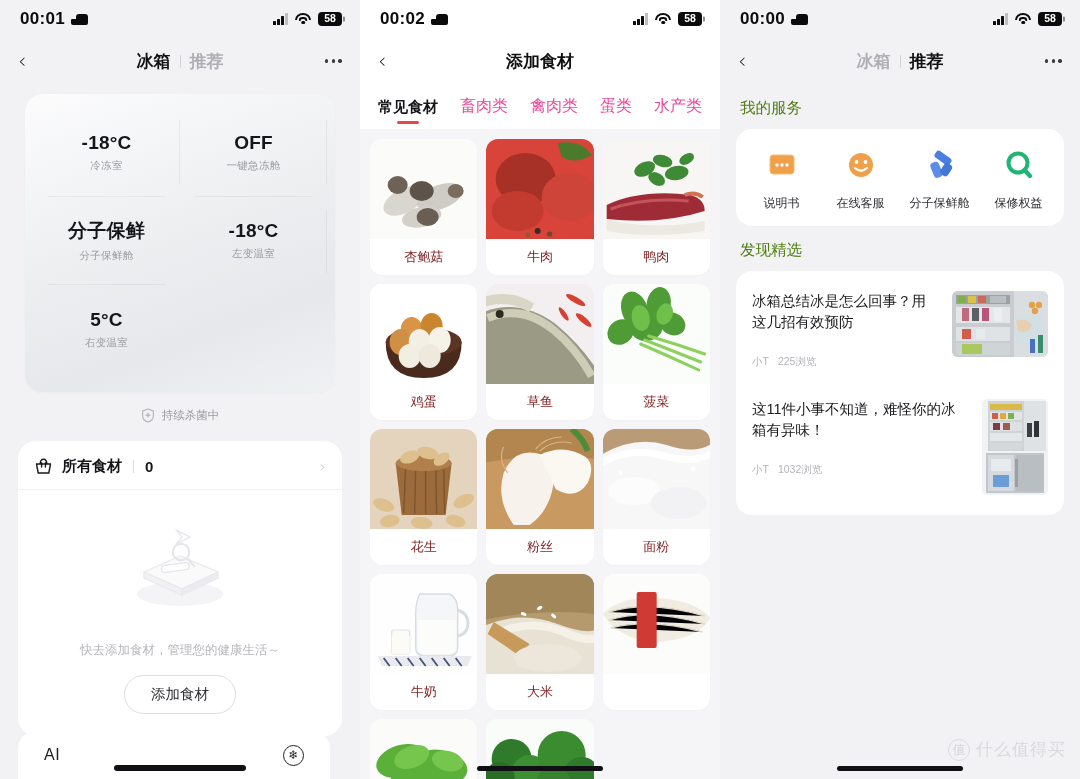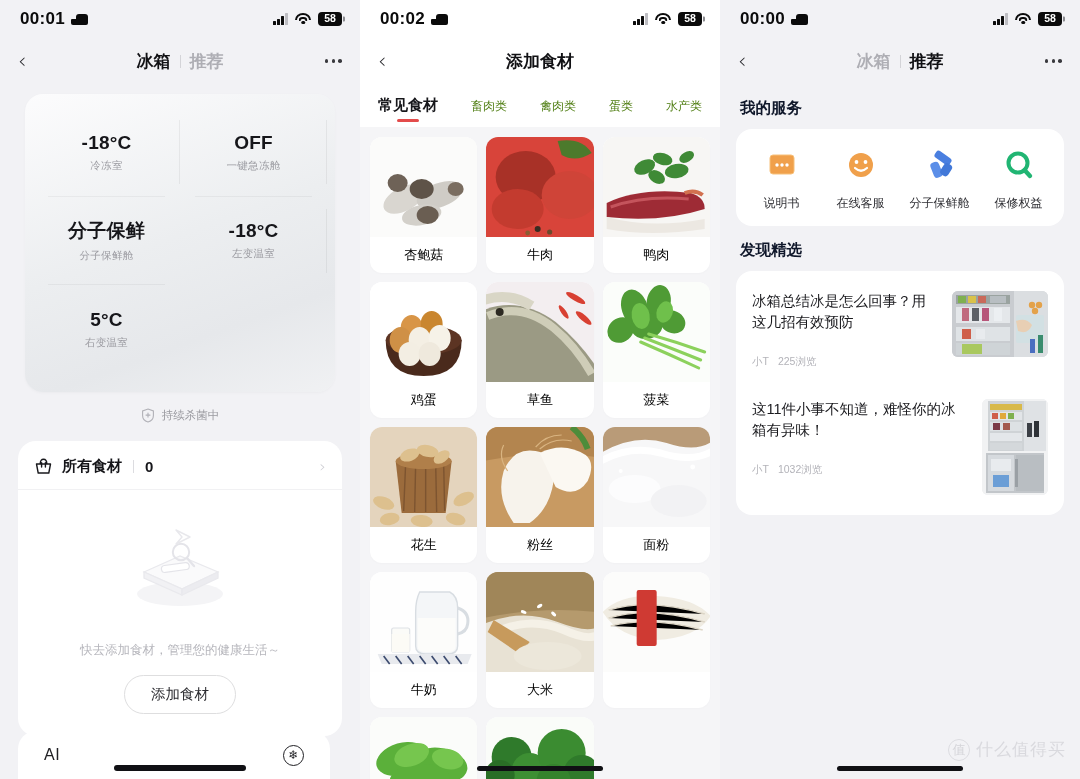--- a/index.html
+++ b/index.html
@@ -142,41 +142,41 @@
     width: 21px; height: 21px; border: 1.4px solid #202024; border-radius: 50%;
     display: flex; align-items: center; justify-content: center; font-size: 12px;
   }
 
   
   .p2-top { background: #fff; }
   .tabs {
     display: flex; align-items: flex-end; gap: 0; padding: 6px 14px 0 14px;
     background: #fff; justify-content: space-between;
   }
-  .tab { position: relative; padding: 6px 4px 12px 4px; font-size: 12px; color: #4d7c0f; white-space: nowrap;}
+  .tab { position: relative; padding: 6px 4px 12px 4px; font-size: 16px; color: #ec4899; white-space: nowrap;}
   .tab.active { color: #17171b; font-weight: bold; font-size: 15px; }
   .tab.active::after {
     content: ""; position: absolute; left: 50%; transform: translateX(-50%);
     bottom: 5px; width: 22px; height: 3px; background: #e34b4b; border-radius: 2px;
   }
 
   .food-grid {
     padding: 10px 10px 0 10px; display: grid; grid-template-columns: repeat(3,1fr);
     gap: 9px;
   }
   .food-card {
     background: #fff; border-radius: 12px; overflow: hidden; height: 136px;
     display: flex; flex-direction: column; align-items: center;
     box-shadow: 0 1px 2px rgba(0,0,0,.02);
   }
   .food-img { width: 100%; height: 100px; position: relative; overflow: hidden; }
-  .food-name { font-size: 13px; color: #000000; flex: 1; display: flex; align-items: center; }
+  .food-name { font-size: 13px; color: #7f1d1d; flex: 1; display: flex; align-items: center; }
 
   
-  .p3-section-title { font-size: 15.5px; font-weight: bold; color: #0f172a; margin: 14px 12px 10px 20px; }
+  .p3-section-title { font-size: 15.5px; font-weight: normal; color: #4d7c0f; margin: 14px 12px 10px 20px; }
   .svc-card {
     margin: 0 16px; background: #fff; border-radius: 16px; padding: 16px 6px 14px 6px;
     display: flex; justify-content: space-around;
   }
   .svc-item { display: flex; flex-direction: column; align-items: center; gap: 10px; width: 74px; }
   .svc-icon { width: 40px; height: 40px; display: flex; align-items: center; justify-content: center; }
   .svc-label { font-size: 12px; color: #2e2e33; }
 
   .art-card { margin: 0 16px; background: #fff; border-radius: 16px; padding: 4px 16px 6px 16px; }
   .art-row { display: flex; gap: 14px; padding: 16px 0 14px 0; align-items: flex-start; }

